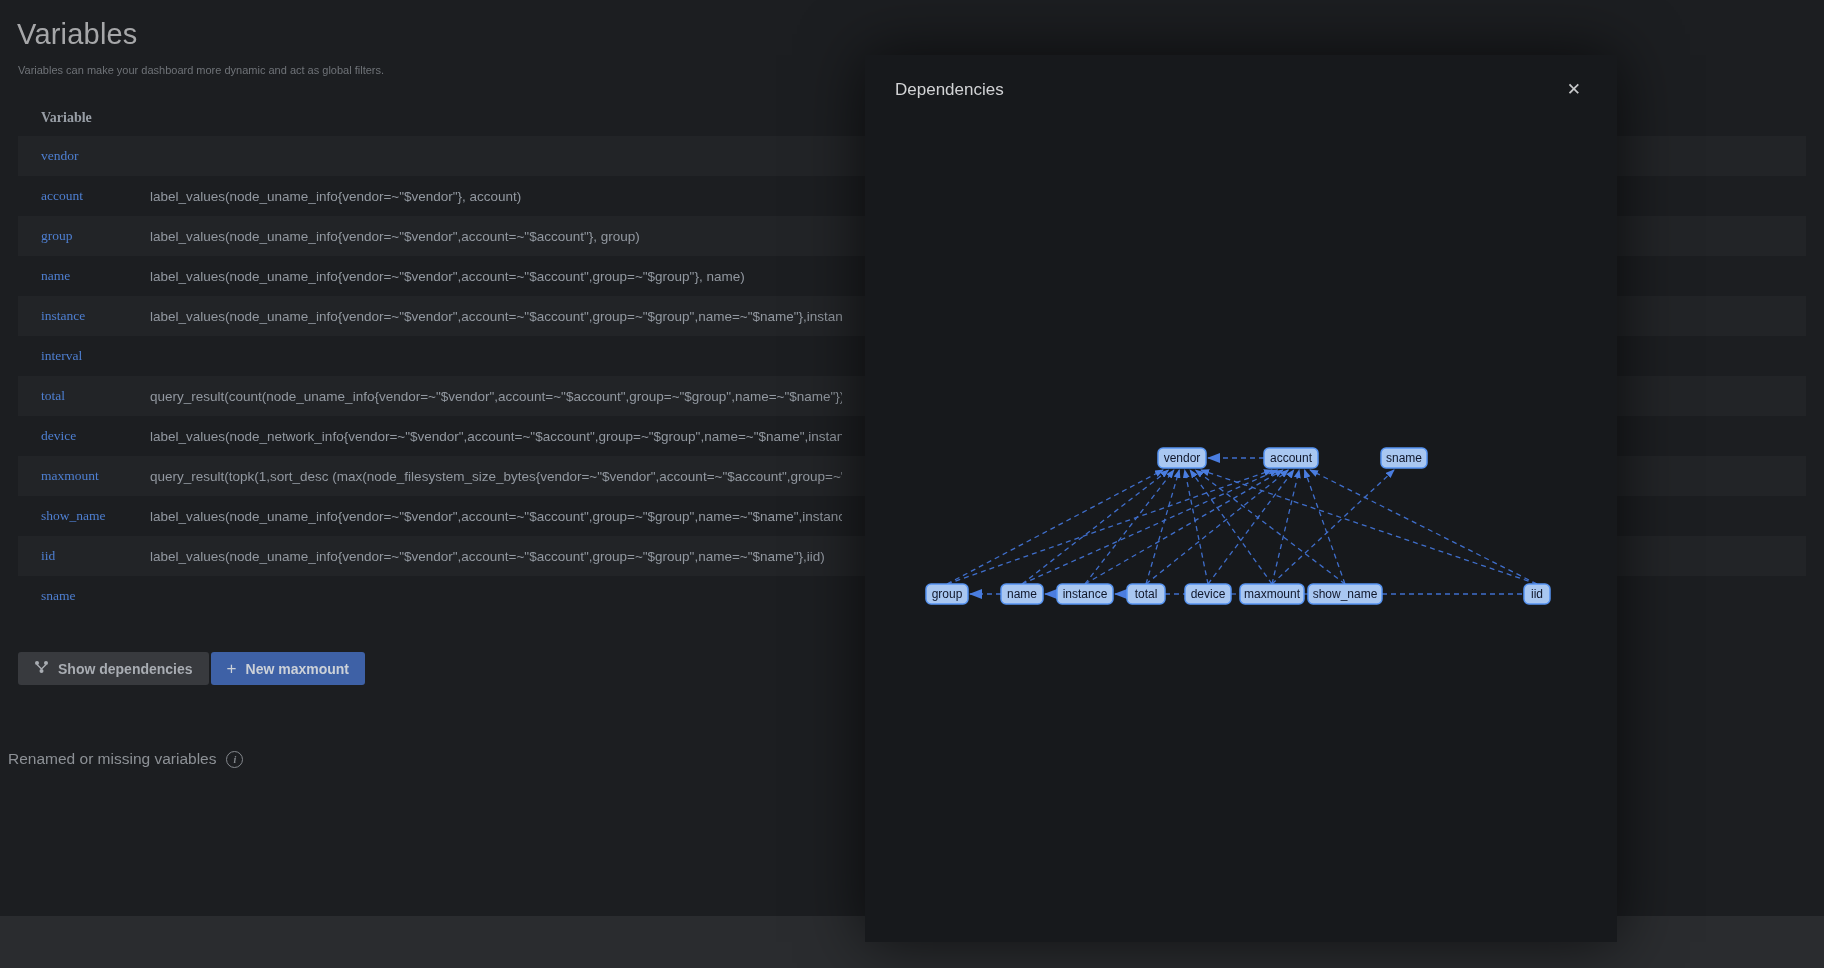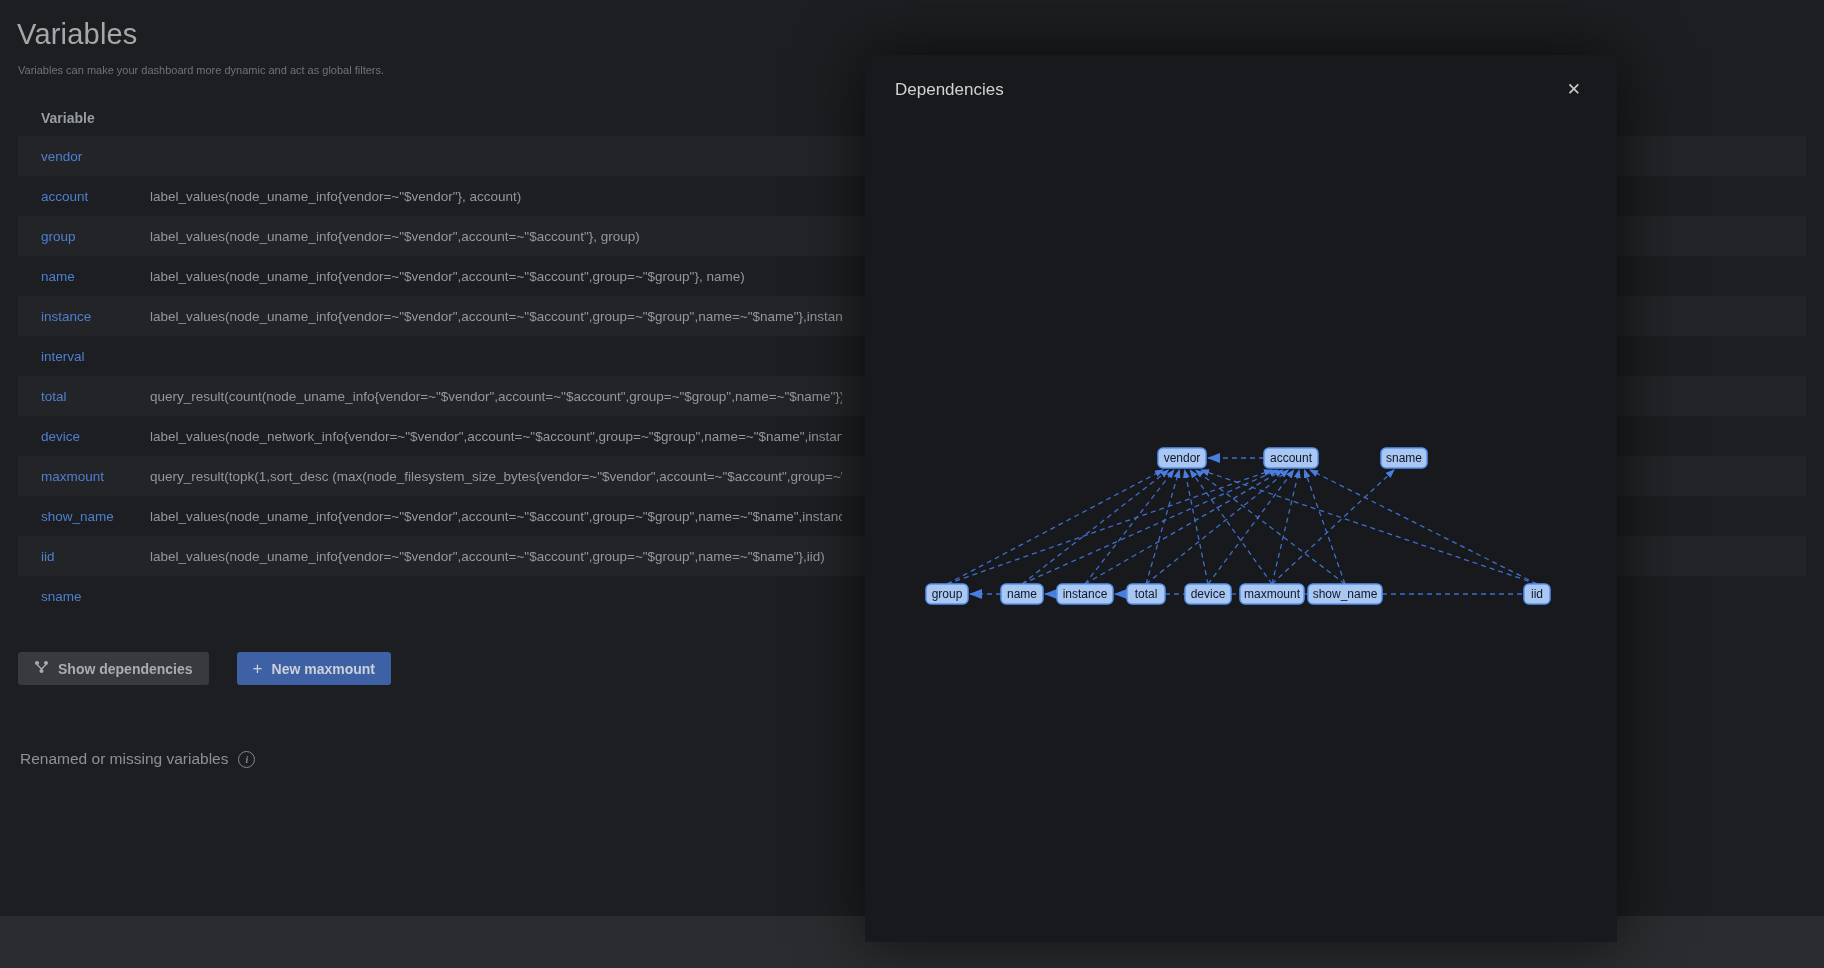--- a/index.html
+++ b/index.html
@@ -26,35 +26,35 @@
     position:absolute;left:18px;top:100px;right:18px;
   }
   .vt-header{
     display:flex;height:36px;align-items:center;
     font-size:14px;font-weight:700;color:#989ea6;
   }
   .vt-row{
     display:flex;height:40px;align-items:center;font-size:13.5px;
   }
   .vt-row:nth-child(odd){background:#222427;}
-  .col-var{width:109px;padding-left:23px;flex:0 0 auto;white-space:nowrap;}
+  .col-var{width:109px;padding-left:23px;flex:0 0 auto;white-space:nowrap;font-family:Liberation Serif, serif;}
   .col-def{flex:1 1 auto;white-space:nowrap;overflow:hidden;max-width:692px;
     color:#9298a0;}
   .vt-row .col-var a{color:#4e7fd1;text-decoration:none;cursor:pointer;}
-  .actions{position:absolute;left:18px;top:652px;display:flex;gap:28px;}
+  .actions{position:absolute;left:18px;top:652px;display:flex;gap:2px;}
   .btn{
     height:33px;display:inline-flex;align-items:center;gap:9px;
     padding:0 16px;border:none;border-radius:3px;font-size:14px;font-weight:600;
     font-family:inherit;cursor:pointer;
   }
   .btn-secondary{background:#383a3e;color:#a9adb3;}
   .btn-primary{background:#3e61a6;color:#ccd1d8;}
   .btn .plus{font-size:17px;font-weight:400;line-height:1;}
   .renamed{
-    position:absolute;left:20px;top:750px;display:flex;align-items:center;gap:10px;
+    position:absolute;left:8px;top:750px;display:flex;align-items:center;gap:10px;
     font-size:15.5px;color:#8d9196;
   }
   .info-icon{
     width:15px;height:15px;border:1.5px solid #84888d;border-radius:50%;
     display:inline-flex;align-items:center;justify-content:center;
     font-size:10px;font-style:italic;font-weight:700;color:#84888d;
     font-family:"Liberation Serif",serif;
   }
   .bottom-strip{position:absolute;left:0;top:916px;width:1824px;height:52px;background:#2a2c2f;}
 

